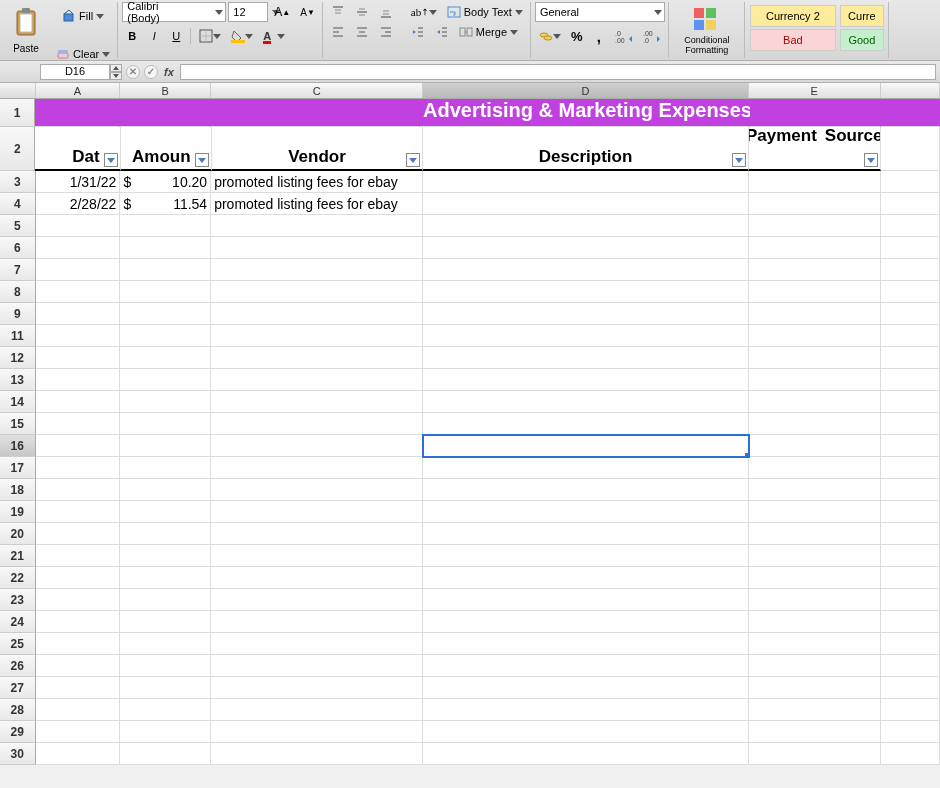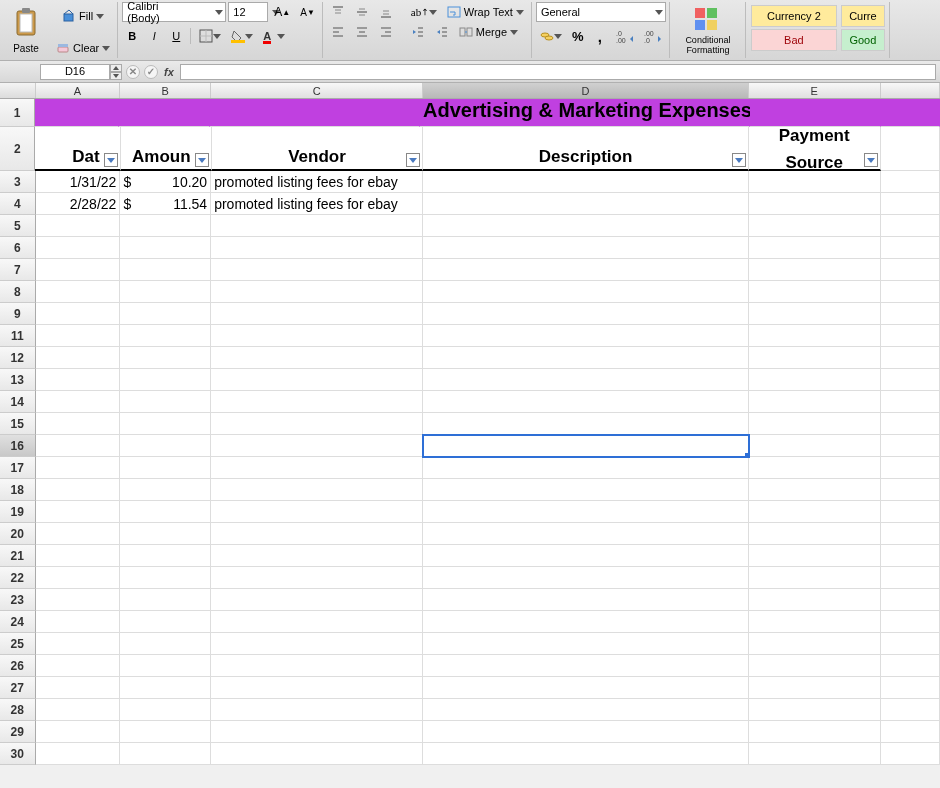--- a/index.html
+++ b/index.html
@@ -45,24 +45,24 @@
   .row-body { display:flex; height:22px; }
   .row-h { width:36px; text-align:center; font-size:12px; color:#333; border-right:1px solid #aaa; border-bottom:1px solid #ccc; background:linear-gradient(#f8f8f8,#e8e8e8); line-height:22px; font-weight:bold;}
   .row-h.sel { background: linear-gradient(#e0e0e0,#c8c8c8);}
   .cell { border-right:1px solid #ddd; border-bottom:1px solid #ddd; padding:0 3px; line-height:22px; font-size:14px; overflow:hidden; white-space:nowrap;}
   
   .cA{width:86px;} .cB{width:92px;} .cC{width:215px;} .cD{width:330px;} .cE{width:134px;} .cF{width:60px;}
   
   .h28{height:28px;line-height:28px;}
   .h44{height:44px;}
   
-  .title-row .cell { background:#c040e0; color:#000000; font-size:20px; font-weight:bold; border-right-color:#c040e0;}
+  .title-row .cell { background:#c040e0; color:#ffffff; font-size:20px; font-weight:bold; border-right-color:#c040e0;}
   .hdr-cell { font-size:17px; font-weight:bold; text-align:center; border-bottom:2px solid #000; position:relative;}
   .hdr-cell.left { text-align:right; padding-right:20px;}
-  .hdr-multi { display:flex; flex-direction:column; line-height:1.1;gap:8px;}
+  .hdr-multi { display:flex; flex-direction:row; justify-content:center; line-height:1.1;gap:8px;}
   .filter-arrow{ position:absolute; right:2px; bottom:2px; width:14px; height:14px; border:1px solid #888; background:#fff; display:flex; align-items:center; justify-content:center;}
   .filter-arrow::before{content:"";border-left:4px solid transparent;border-right:4px solid transparent;border-top:5px solid #4a7abf;}
   .num{ text-align:right;}
   .amt{ display:flex; justify-content:space-between; }
   .selected-cell{ outline:2px solid #2e6fd6; outline-offset:-1px; position:relative;}
   .selected-cell::after{content:"";position:absolute;right:-3px;bottom:-3px;width:6px;height:6px;background:#2e6fd6;}
 
   
   .paste-icon{width:34px;height:34px;display:flex;align-items:center;justify-content:center;}
 </style>
@@ -75,21 +75,21 @@
     <div class="big-btn">
       <div class="icon-box paste-icon">
         <svg width="26" height="30">
             <rect x="4" y="3" width="18" height="24" rx="2" fill="#cd9a4a" stroke="#8a6a30"></rect>
             <rect x="7" y="6" width="12" height="18" fill="#fff" stroke="#bbb"></rect>
             <rect x="9" y="0" width="8" height="5" rx="1" fill="#888"></rect>
           </svg>
       </div>
       <span>Paste</span>
     </div>
-    <div style="display:flex;flex-direction:column;gap:12px;padding-top:4px;">
+    <div style="display:flex;flex-direction:column;gap:18px;padding-top:4px;">
       <div class="btn" style="gap:3px;">
         <span>
             <svg width="14" height="14">
               <rect x="2" y="5" width="9" height="7" fill="#4a90d9" stroke="#2a60a0"></rect>
               <path d="M2 5 L7 1 L11 5" fill="none" stroke="#2a60a0"></path>
             </svg>
           </span>
         <span>Fill</span>
         <span class="arrow"></span>
       </div>
@@ -185,21 +185,21 @@
       <div class="btn">
         <span style="font-family:serif;">ab</span>
           <span style="font-size:9px;transform:rotate(-45deg);display:inline-block;">↗</span>
         <span class="arrow"></span>
       </div>
       <div class="btn" style="gap:3px;">
         <svg width="14" height="14">
             <rect x="1" y="2" width="12" height="10" fill="none" stroke="#4a90d9"></rect>
             <path d="M3 7 L8 7 L8 10 L6 10" stroke="#4a90d9" fill="none"></path>
           </svg>
-        <span>Wrap Text</span>
+        <span>Body Text</span>
         <span class="arrow"></span>
       </div>
     </div>
     <div class="row">
       <div class="btn">
           <svg width="14" height="14">
             <line x1="2" y1="3" x2="12" y2="3" stroke="#555"></line>
             <line x1="2" y1="7" x2="8" y2="7" stroke="#555"></line>
             <line x1="2" y1="11" x2="12" y2="11" stroke="#555"></line>
           </svg>

